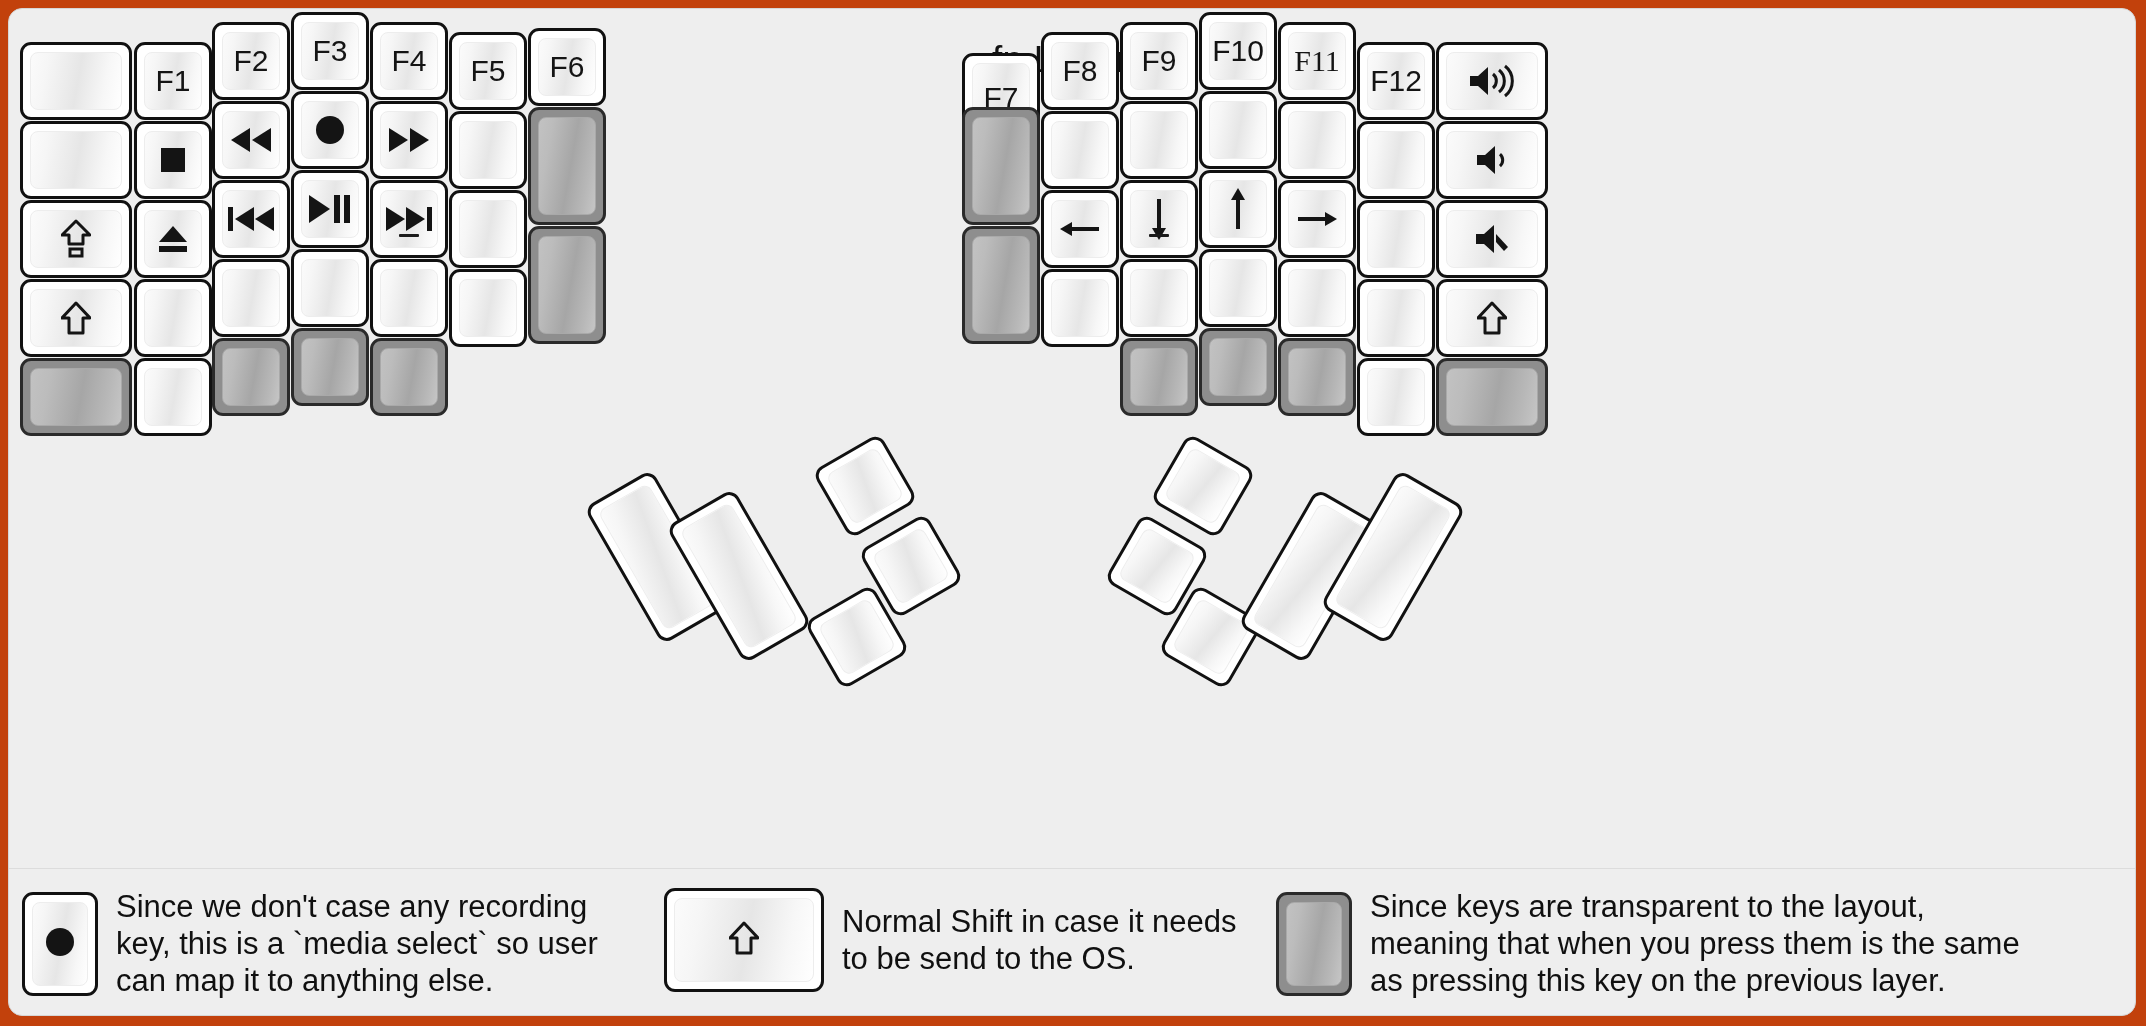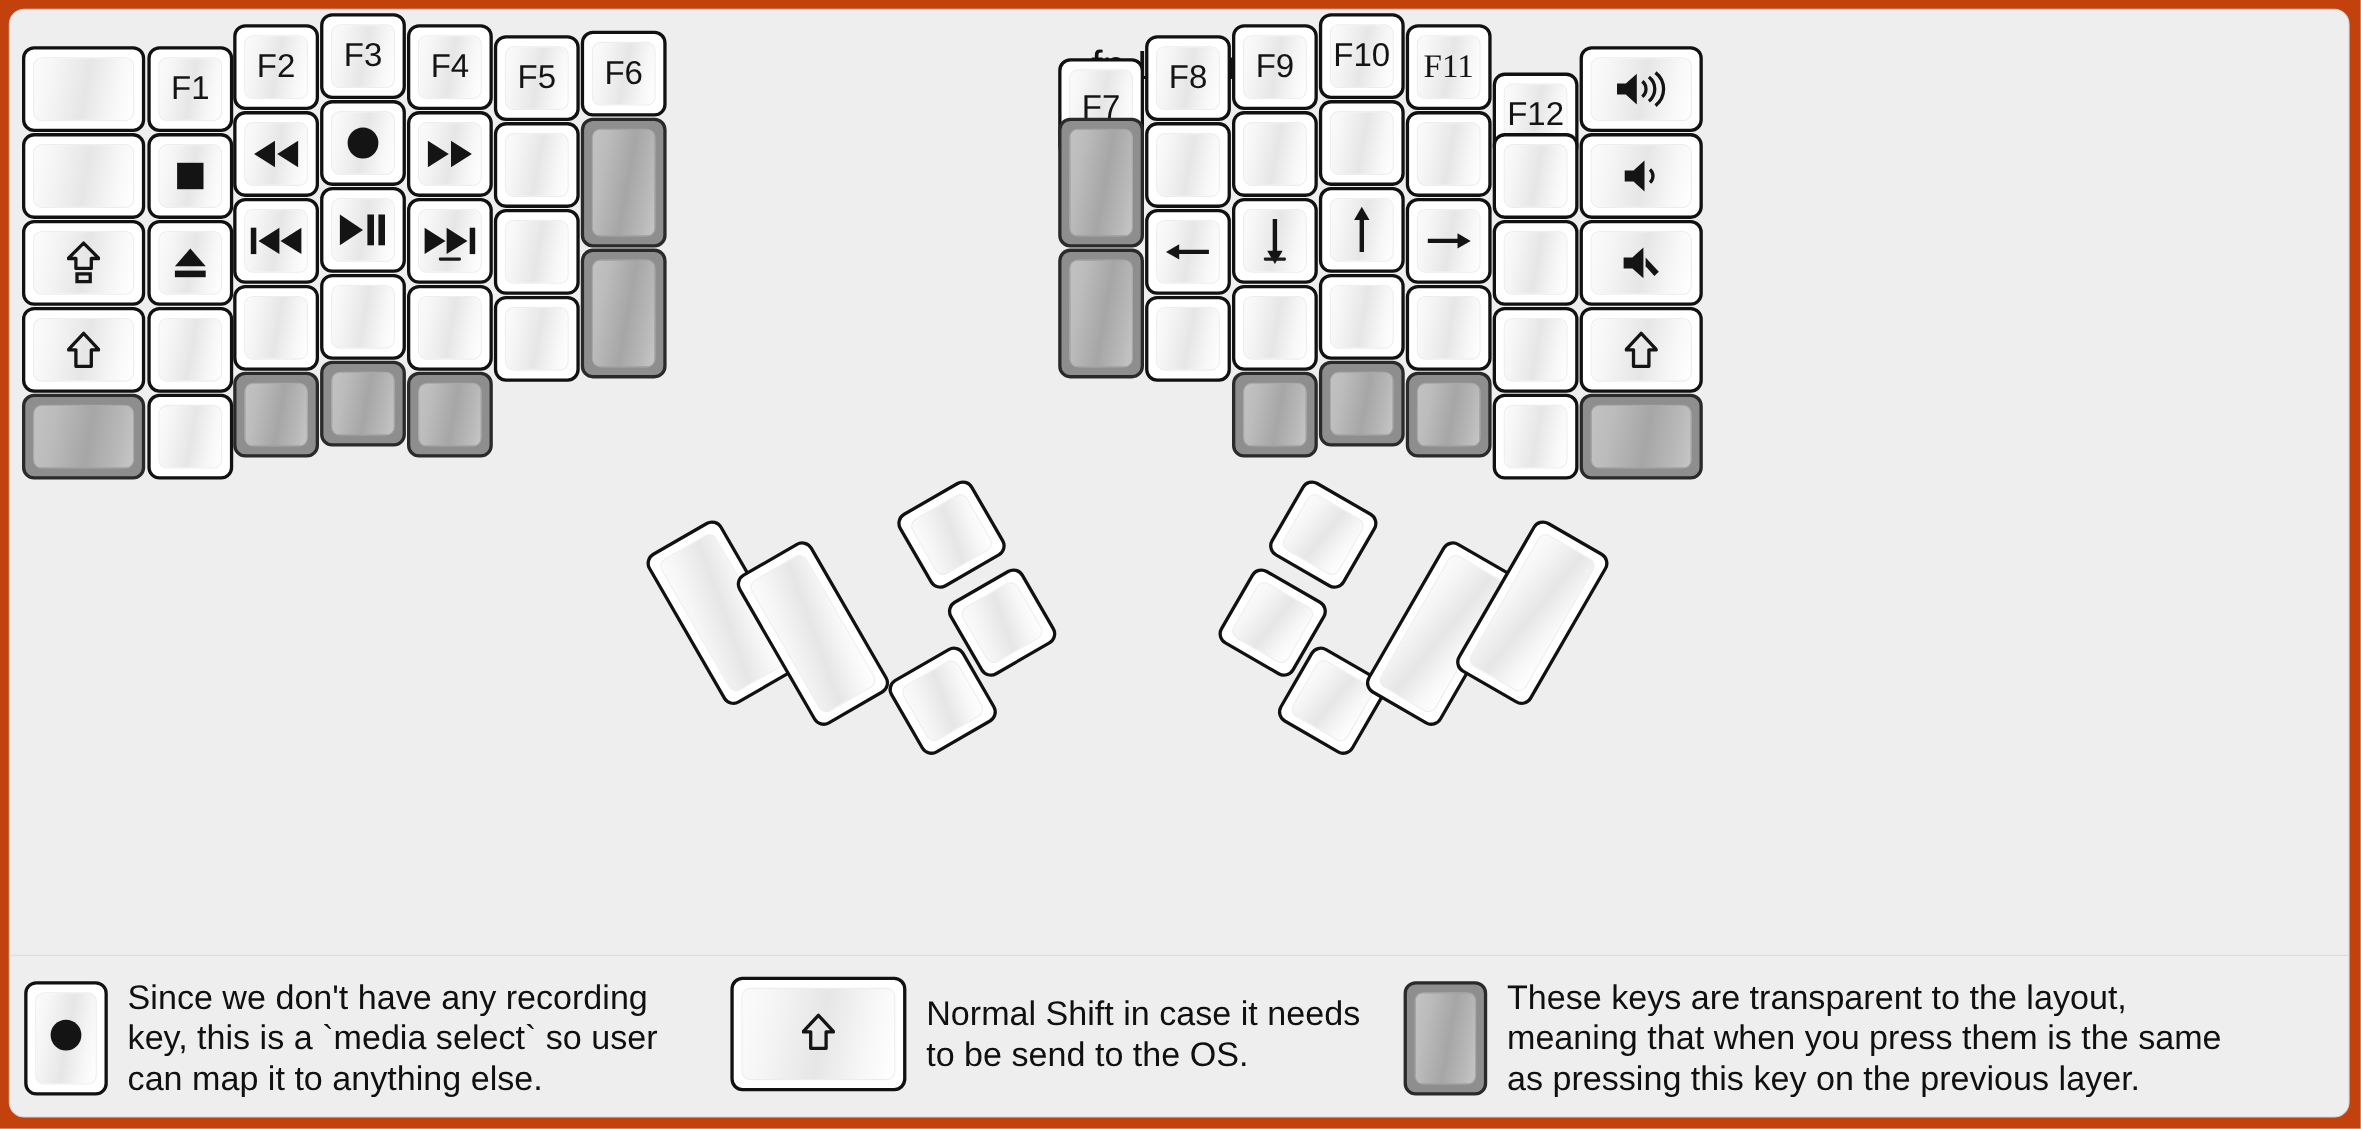--- a/index.html
+++ b/index.html
@@ -332,21 +332,21 @@
               </svg></span>
           </span>
         </div>
       </div>
       <div class="key" style="left: 1278px; top: 259px; width: 78px; height: 78px;">
         <div class="cap"></div>
       </div>
       <div class="key trans" style="left: 1278px; top: 338px; width: 78px; height: 78px;">
         <div class="cap"></div>
       </div>
-      <div class="key" style="left: 1357px; top: 42px; width: 78px; height: 78px; margin-top: 24px;">
+      <div class="key" style="left: 1357px; top: 42px; width: 78px; height: 78px;">
         <div class="cap">
           <span class="lg">F12</span>
         </div>
       </div>
       <div class="key" style="left: 1357px; top: 121px; width: 78px; height: 78px;">
         <div class="cap"></div>
       </div>
       <div class="key" style="left: 1357px; top: 200px; width: 78px; height: 78px;">
         <div class="cap"></div>
       </div>
@@ -433,37 +433,37 @@
     </div>
   <div id="legend">
       <div class="legend-item" style="left: 22px; top: 888px;">
         <div class="legend-key" style="width: 76px; height: 104px;">
           <div class="cap">
             <span><span class="glyph"><svg width="30" height="30" viewBox="0 0 30 30" xmlns="http://www.w3.org/2000/svg">
                   <circle cx="15" cy="15" r="14" fill="#141414"></circle>
                 </svg></span></span>
           </div>
         </div>
-        <div class="legend-text">Since we don't have any recording
+        <div class="legend-text">Since we don't case any recording
 key, this is a `media select` so user
 can map it to anything else.</div>
       </div>
       <div class="legend-item" style="left: 664px; top: 888px;">
         <div class="legend-key" style="width: 160px; height: 104px;">
           <div class="cap">
             <span><span class="glyph"><svg width="30" height="34" viewBox="0 0 30 34" xmlns="http://www.w3.org/2000/svg">
                   <polygon points="15,2 29,17 22,17 22,32 8,32 8,17 1,17" fill="none" stroke="#141414" stroke-width="3" stroke-linejoin="round"></polygon>
                 </svg></span></span>
           </div>
         </div>
         <div class="legend-text">Normal Shift in case it needs
 to be send to the OS.</div>
       </div>
       <div class="legend-item" style="left: 1276px; top: 888px;">
         <div class="legend-key trans" style="width: 76px; height: 104px;">
           <div class="cap"></div>
         </div>
-        <div class="legend-text">These keys are transparent to the layout,
+        <div class="legend-text">Since keys are transparent to the layout,
 meaning that when you press them is the same
 as pressing this key on the previous layer.</div>
       </div>
     </div>
 </div>
 
 </body></html>

